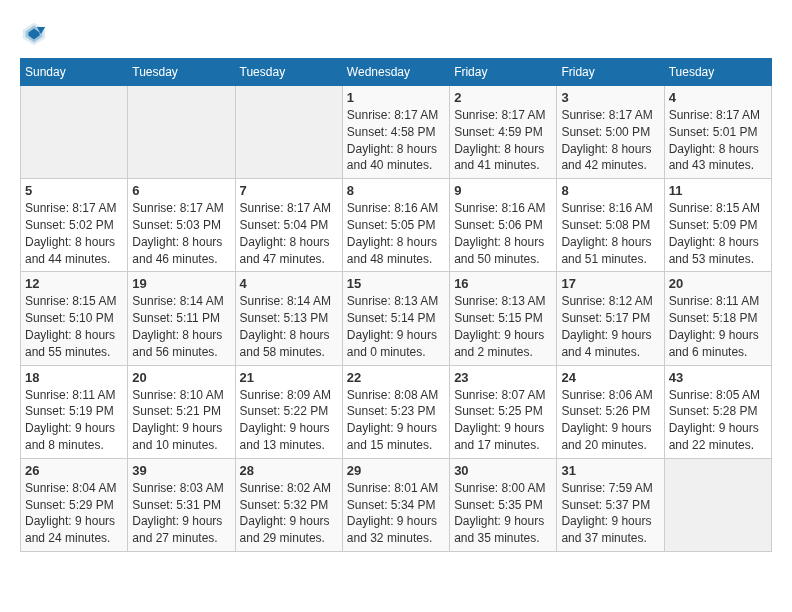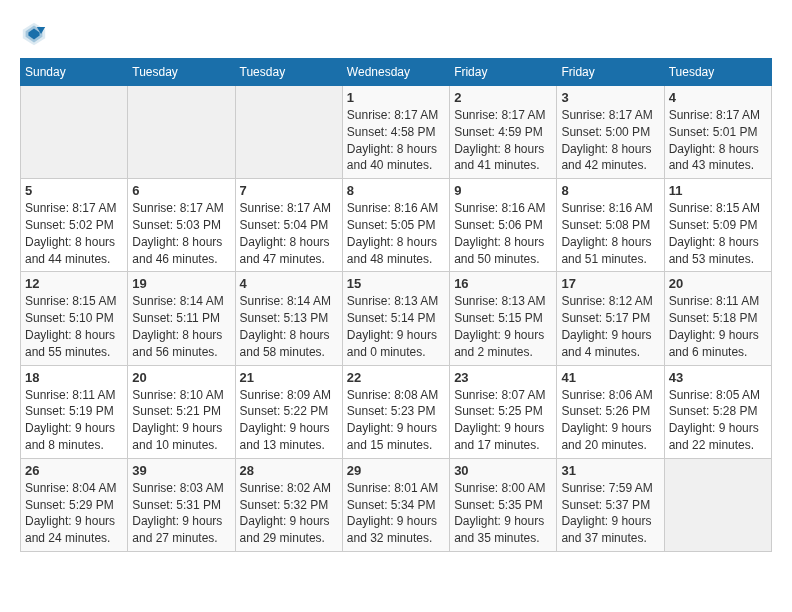--- a/index.html
+++ b/index.html
@@ -228,21 +228,21 @@
         </td>
         <td>
           <span class="day-number">22</span>
           <div class="day-info">Sunrise: 8:08 AM<br>Sunset: 5:23 PM<br>Daylight: 9 hours and 15 minutes.</div>
         </td>
         <td>
           <span class="day-number">23</span>
           <div class="day-info">Sunrise: 8:07 AM<br>Sunset: 5:25 PM<br>Daylight: 9 hours and 17 minutes.</div>
         </td>
         <td>
-          <span class="day-number">41</span>
+          <span class="day-number">24</span>
           <div class="day-info">Sunrise: 8:06 AM<br>Sunset: 5:26 PM<br>Daylight: 9 hours and 20 minutes.</div>
         </td>
         <td>
           <span class="day-number">43</span>
           <div class="day-info">Sunrise: 8:05 AM<br>Sunset: 5:28 PM<br>Daylight: 9 hours and 22 minutes.</div>
         </td>
       </tr>
       <tr>
         <td>
           <span class="day-number">26</span>

